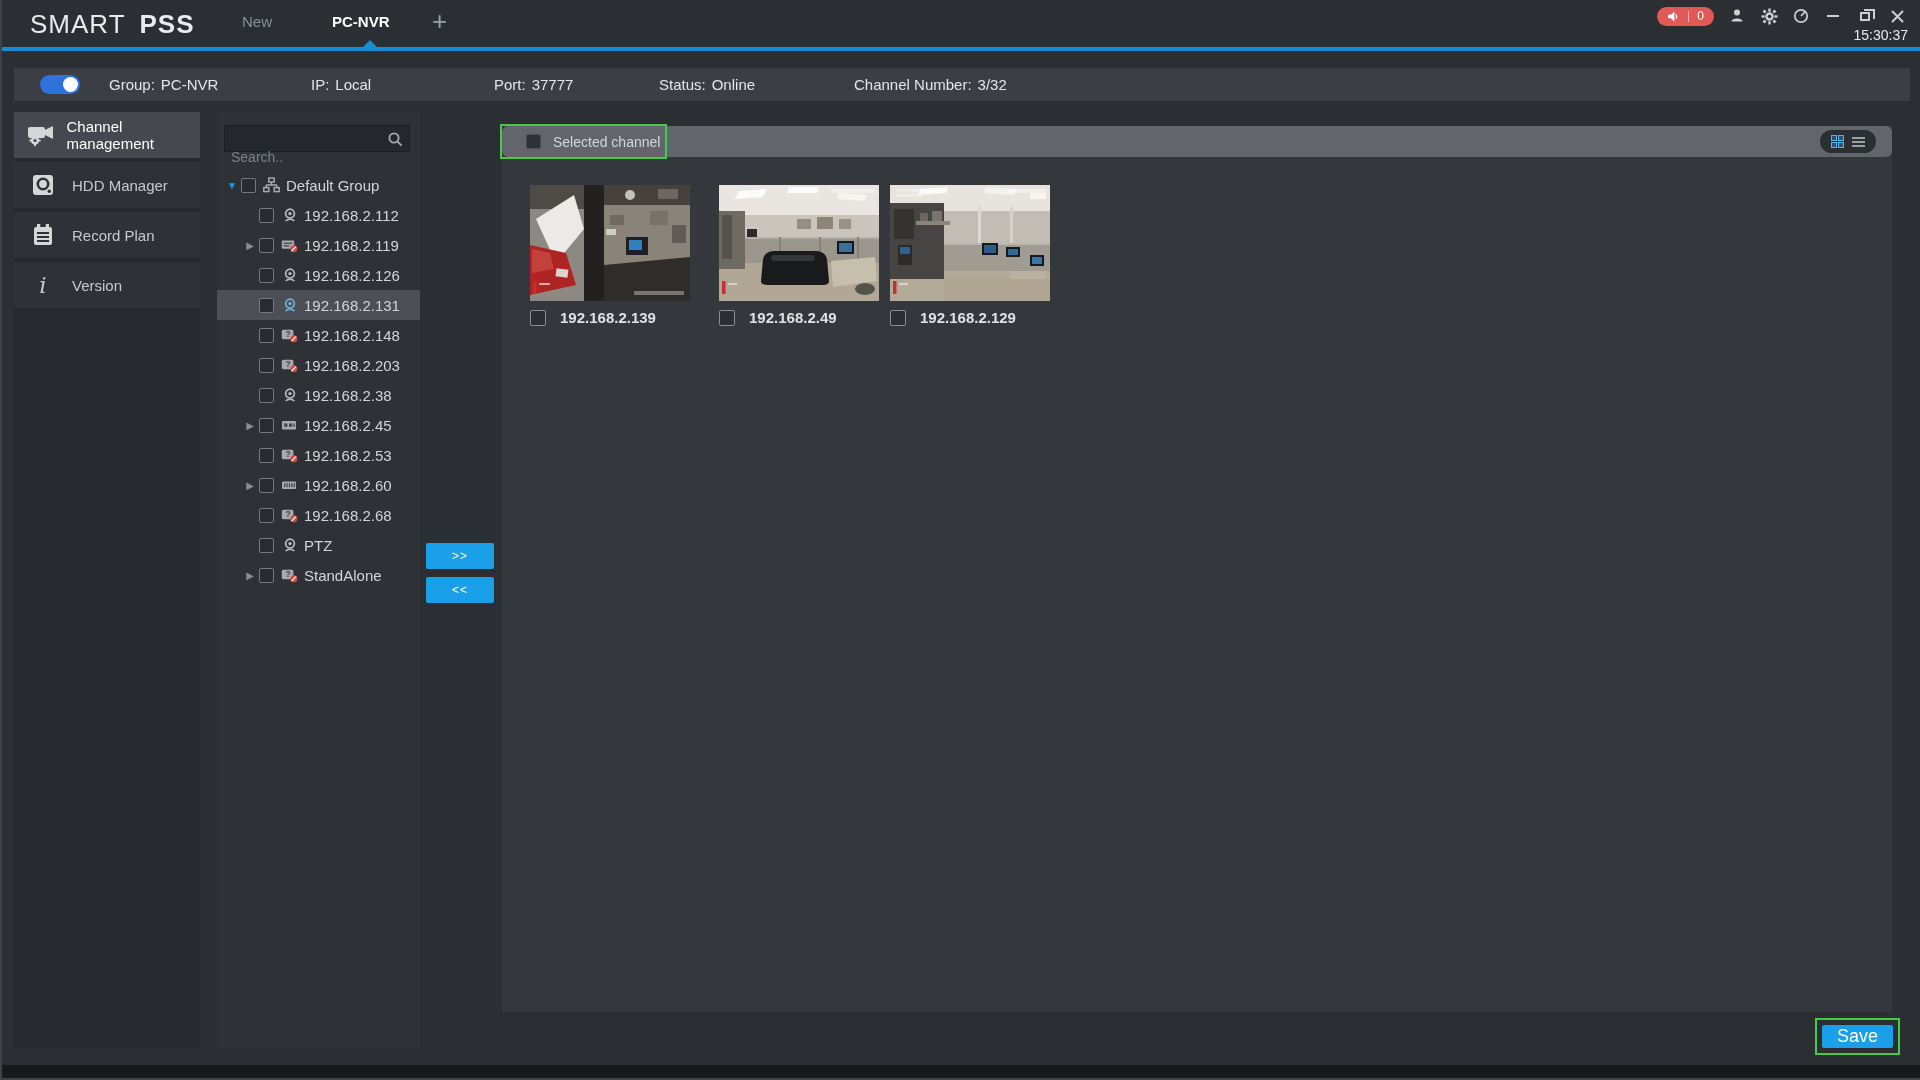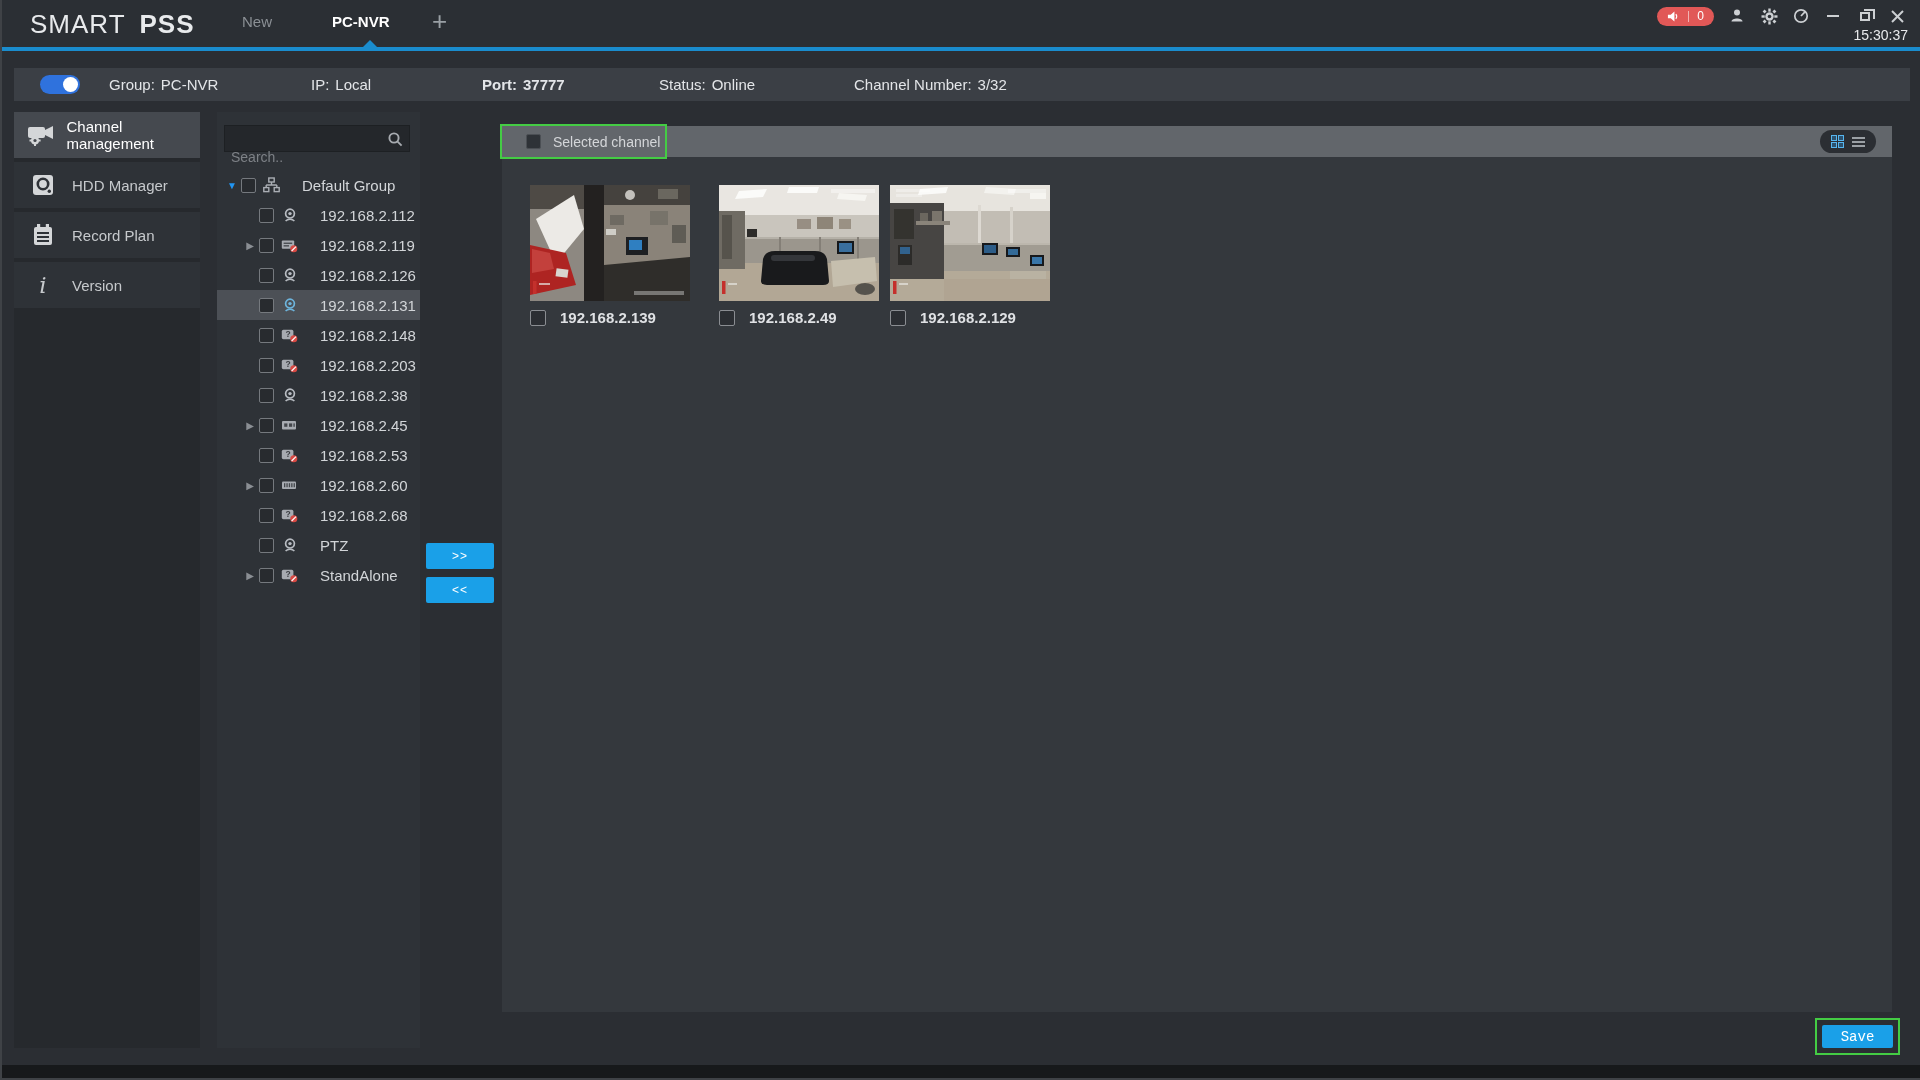--- a/index.html
+++ b/index.html
@@ -27,21 +27,21 @@
   .restore-glyph { width:10px; height:9px; border:2px solid #cdd0d3; position:relative; }
   .restore-glyph:before { content:""; position:absolute; left:2px; top:-5px; width:9px; height:8px; border:2px solid #cdd0d3; border-left:none; border-bottom:none; }
   .clock { position:absolute; right:12px; top:27px; font-size:14px; color:#e8eaec; }
 
   
   .info-bar { position:absolute; left:12px; top:68px; width:1896px; height:33px; background:#3b3f45; display:flex; align-items:center; }
   .toggle { position:absolute; left:26px; width:40px; height:19px; border-radius:10px; background:#2f72dd; }
   .toggle .knob { position:absolute; right:2px; top:2px; width:15px; height:15px; border-radius:50%; background:#ffffff; }
   .info-field { position:absolute; font-size:15px; color:#e3e5e8; white-space:nowrap; }
   .info-field .lab { margin-right:6px; }
-  .f-name { left:95px; } .f-ip { left:297px; } .f-port { left:468px;font-weight:bold; } .f-status { left:645px; } .f-chan { left:840px; }
+  .f-name { left:95px; } .f-ip { left:297px; } .f-port { left:480px; } .f-status { left:645px; } .f-chan { left:840px; }
 
   
   .sidebar { position:absolute; left:12px; top:112px; width:186px; height:936px; background:#26292d; }
   .side-item { position:relative; width:100%; height:46px; margin-bottom:4px; background:#2e3237; display:flex; align-items:center; color:#c6c9cc; font-size:15px; cursor:default; }
   .side-item.sel { background:#45494f; color:#ffffff; }
   .side-icon { width:58px; display:flex; justify-content:center; align-items:center; }
 
   
   .tree-panel { position:absolute; left:215px; top:112px; width:203px; height:936px; background:#2e3237; }
   .search-wrap { position:absolute; left:7px; top:13px; width:186px; height:27px; background:#24272b; border:1px solid #1d2023; }
@@ -49,49 +49,49 @@
   .search-wrap input::placeholder { color:#7d8186; }
   .search-icon { position:absolute; right:5px; top:5px; }
   .tree { position:absolute; left:0; top:58px; width:100%; }
   .tree-row { position:relative; height:30px; display:flex; align-items:center; font-size:15px; color:#d2d5d8; cursor:default; }
   .tree-row.sel { background:#4c5056; }
   .expander { width:18px; text-align:center; font-size:10px; color:#8a8e93; flex:0 0 18px; margin-left:6px; }
   .expander.open { color:#2196f3; }
   .tree-row.child .expander { margin-left:24px; }
   .cb { width:15px; height:15px; background:#282b2f; border:1px solid #75797e; border-radius:2px; flex:0 0 15px; }
   .ticon { width:17px; height:17px; margin-left:7px; flex:0 0 17px; display:flex; align-items:center; justify-content:center; }
-  .tlabel { margin-left:22px; white-space:nowrap; }
+  .tlabel { margin-left:6px; white-space:nowrap; }
 
   
   .transfer-btn { position:absolute; left:424px; width:68px; height:26px; background:#1aa0e8; color:#fff; font-size:12px; letter-spacing:1px; border:none; border-radius:2px; text-align:center; line-height:26px; cursor:pointer; font-family:"Liberation Sans",sans-serif; }
   .t-add { top:543px; } .t-rem { top:577px; }
 
   
   .main { position:absolute; left:500px; top:126px; width:1390px; height:886px; background:#34383d; }
-  .toolbar { position:absolute; left:0; top:0; width:100%; height:31px; background:#62666b; }
+  .toolbar { position:absolute; left:0; top:0; width:100%; height:31px; background:#62666b;border-radius:6px; }
   .sel-channel-box { position:absolute; left:-2px; top:-2px; width:167px; height:35px; border:2px solid #44cc44; display:flex; align-items:center; }
   .sel-channel-box .cb { margin-left:24px; background:#2e3237; border-color:#4b4f54; }
   .sel-channel-label { margin-left:12px; font-size:14px; color:#d4d6d9; }
   .view-pill { position:absolute; right:16px; top:4px; width:56px; height:23px; background:#2b2e33; border-radius:12px; display:flex; align-items:center; justify-content:space-around; padding:0 7px; }
   .grid-icon { width:13px; height:13px; display:grid; grid-template-columns:6px 6px; grid-template-rows:6px 6px; gap:1px; }
   .grid-icon span { border:1px solid #56b5ef; background:rgba(46,124,180,.45); }
   .list-icon { width:13px; display:flex; flex-direction:column; gap:2px; }
   .list-icon span { height:2px; background:#9ba0a5; }
 
   .thumb-cell { position:absolute; top:59px; width:160px; }
   .cell-0 { left:28px; } .cell-1 { left:217px; } .cell-2 { left:388px;text-align:center; }
   .thumb { width:160px; height:116px; background:#6f6a63; overflow:hidden; position:relative; cursor:pointer; }
   .thumb svg { display:block; }
   .thumb-meta { margin-top:8px; display:flex; align-items:center; }
   .thumb-meta .cb { width:16px; height:16px; flex:0 0 16px; background:#2b2e33; border-color:#8a8d92; }
   .thumb-label { margin-left:14px; font-size:15px; color:#dfe1e4;font-weight:bold; }
 
   
   .save-wrap { position:absolute; left:1813px; top:1018px; width:85px; height:37px; border:2px solid #44cc44; display:flex; align-items:center; justify-content:center; }
-  .save-btn { width:71px; height:23px; background:#1aa0e8; color:#fff; border:none; border-radius:2px; font-size:14px; cursor:pointer; font-family:Liberation Mono, monospace;text-align:center; }
+  .save-btn { width:71px; height:23px; background:#1aa0e8; color:#fff; border:none; border-radius:2px; font-size:18px; cursor:pointer; font-family:Liberation Sans, sans-serif;text-align:center; }
 
   .bottom-edge { position:absolute; left:0; bottom:0; width:100%; height:13px; background:#17191b; }
 </style>
 </head>
 <body>
 
 <div id="window">
 
   <div class="topbar">
     <div class="logo">

